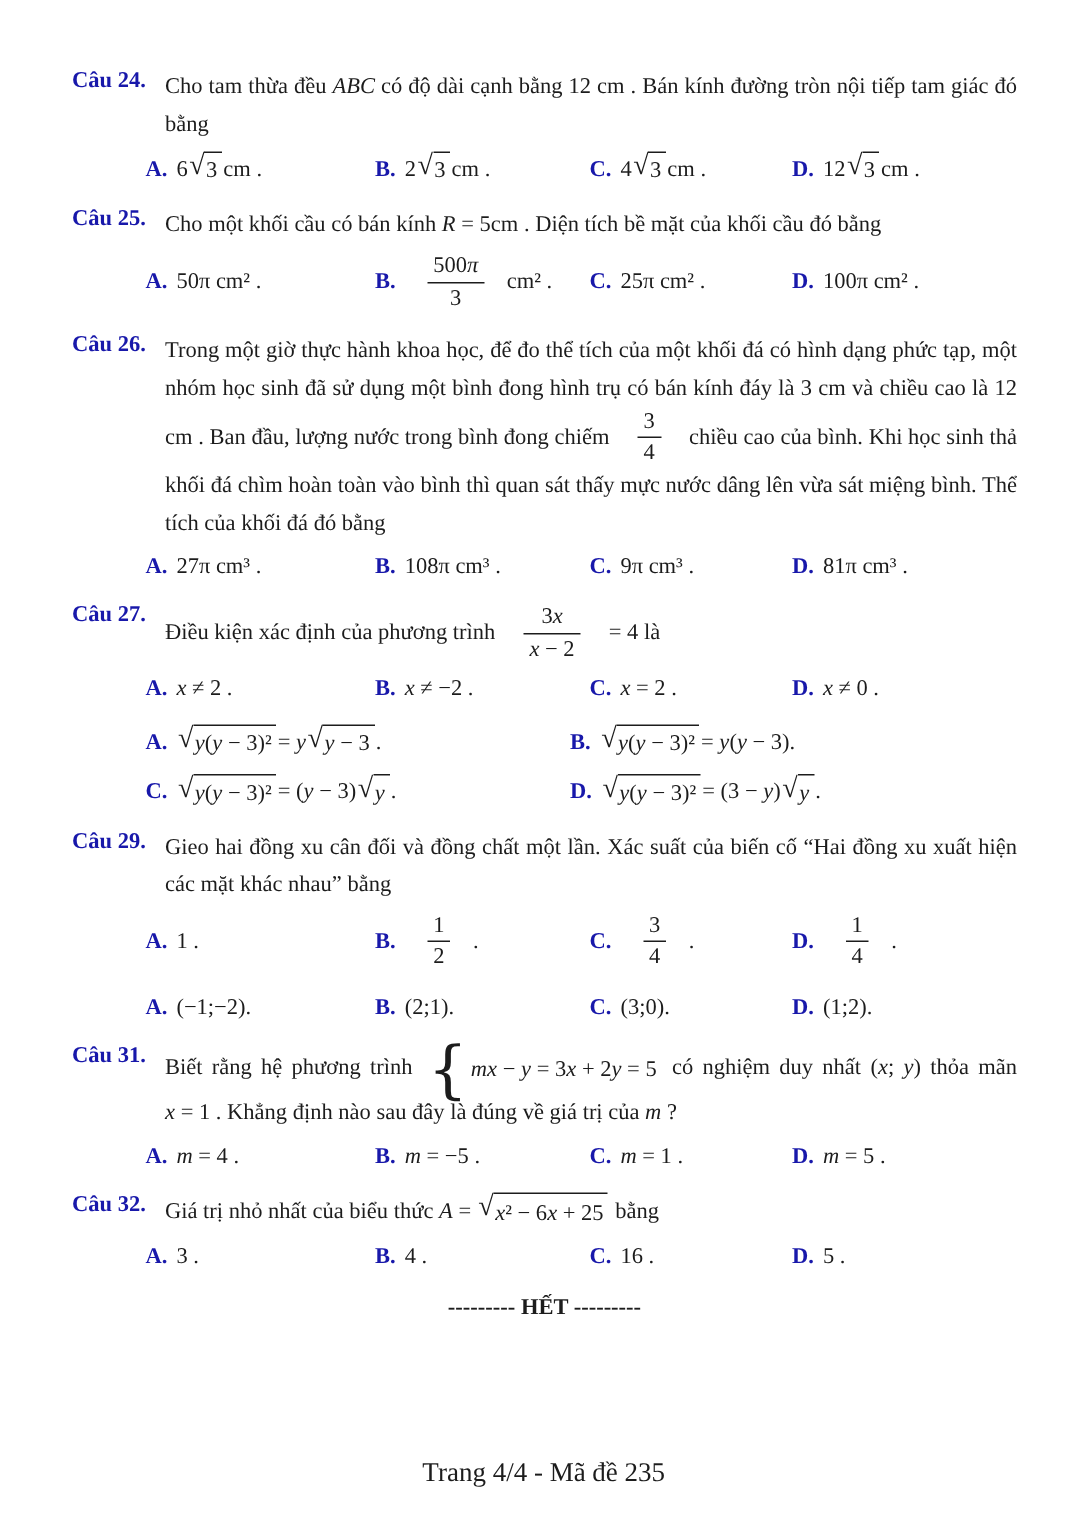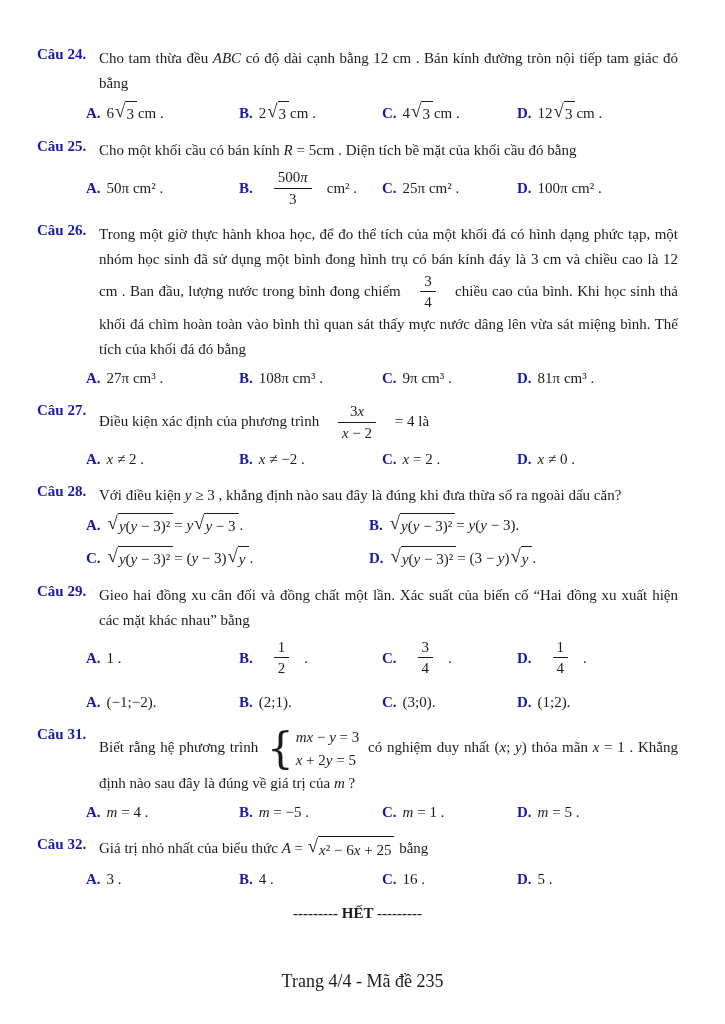--- a/index.html
+++ b/index.html
@@ -5,21 +5,21 @@
   html, body { margin: 0; padding: 0; }
   body {
     width: 725px; height: 1024px;
     background: #ffffff;
     position: relative;
     overflow: hidden;
     font-family: "Liberation Serif", "DejaVu Serif", serif;
     font-size: 15px;
     color: #1c1c1c;
   }
-  .page { padding: 46px 47px 0 37px; }
+  .page { padding: 46px 47px 0 48px; }
 
   .question { margin-bottom: 13px; }
   .q-row { display: flex; }
   .q-label {
     flex: 0 0 62px;
     color: #1818aa;
     font-weight: bold;
     white-space: nowrap;
   }
   .q-body { flex: 1; text-align: justify; line-height: 25px; }
@@ -42,21 +42,21 @@
   }
   .frac .num { border-bottom: 1px solid #1c1c1c; padding: 0 4px 1px; }
   .frac .den { padding: 1px 4px 0; }
 
   .sqrt { display: inline-flex; align-items: flex-start; vertical-align: middle; margin: 0 1px; white-space: nowrap; }
   .sqrt-sym { font-size: 1.25em; line-height: 1.02; }
   .sqrt-body { border-top: 1px solid #1c1c1c; padding: 1px 3px 0 1px; }
 
   .cases { display: inline-flex; align-items: center; vertical-align: middle; margin: 0 4px; }
   .cases .brace { font-size: 42px; line-height: 0.8; font-weight: 300; margin-right: 2px; font-family: "DejaVu Serif", serif; }
-  .cases .case-rows { display: inline-flex; flex-direction: column; text-align: left; }
+  .cases .case-rows { display: inline-flex; flex-direction: row; text-align: left; }
   .case-row { line-height: 1.5; white-space: nowrap; }
 
   .het { text-align: center; font-weight: bold; margin-top: 15px; }
   .footer {
     position: absolute; left: 0; right: 0; bottom: 32px;
     text-align: center; font-size: 18px; color: #1c1c1c;
   }
 </style>
 </head>
 <body>
@@ -215,24 +215,20 @@
           </div>
           <div class="option">
             <span class="opt-letter">D.</span>
             <span class="opt-content">
               <span class="math"><i>x</i> ≠ 0 .</span>
             </span>
           </div>
         </div>
       </div>
       <div class="question">
-        <div class="q-row">
-          <span class="q-label">Câu 28.</span>
-          <div class="q-body"><span class="plain">Với điều kiện </span><span class="math"><i>y</i> ≥ 3</span><span class="plain"> , khẳng định nào sau đây là đúng khi đưa thừa số ra ngoài dấu căn?</span></div>
-        </div>
         <div class="options cols-2">
           <div class="option">
             <span class="opt-letter">A.</span>
             <span class="opt-content">
               <span class="sqrt">
                 <span class="sqrt-sym">√</span>
                 <span class="sqrt-body"><i>y</i>(<i>y</i> − 3)²</span>
               </span>
               <span class="math"> = <i>y</i></span>
               <span class="sqrt">

